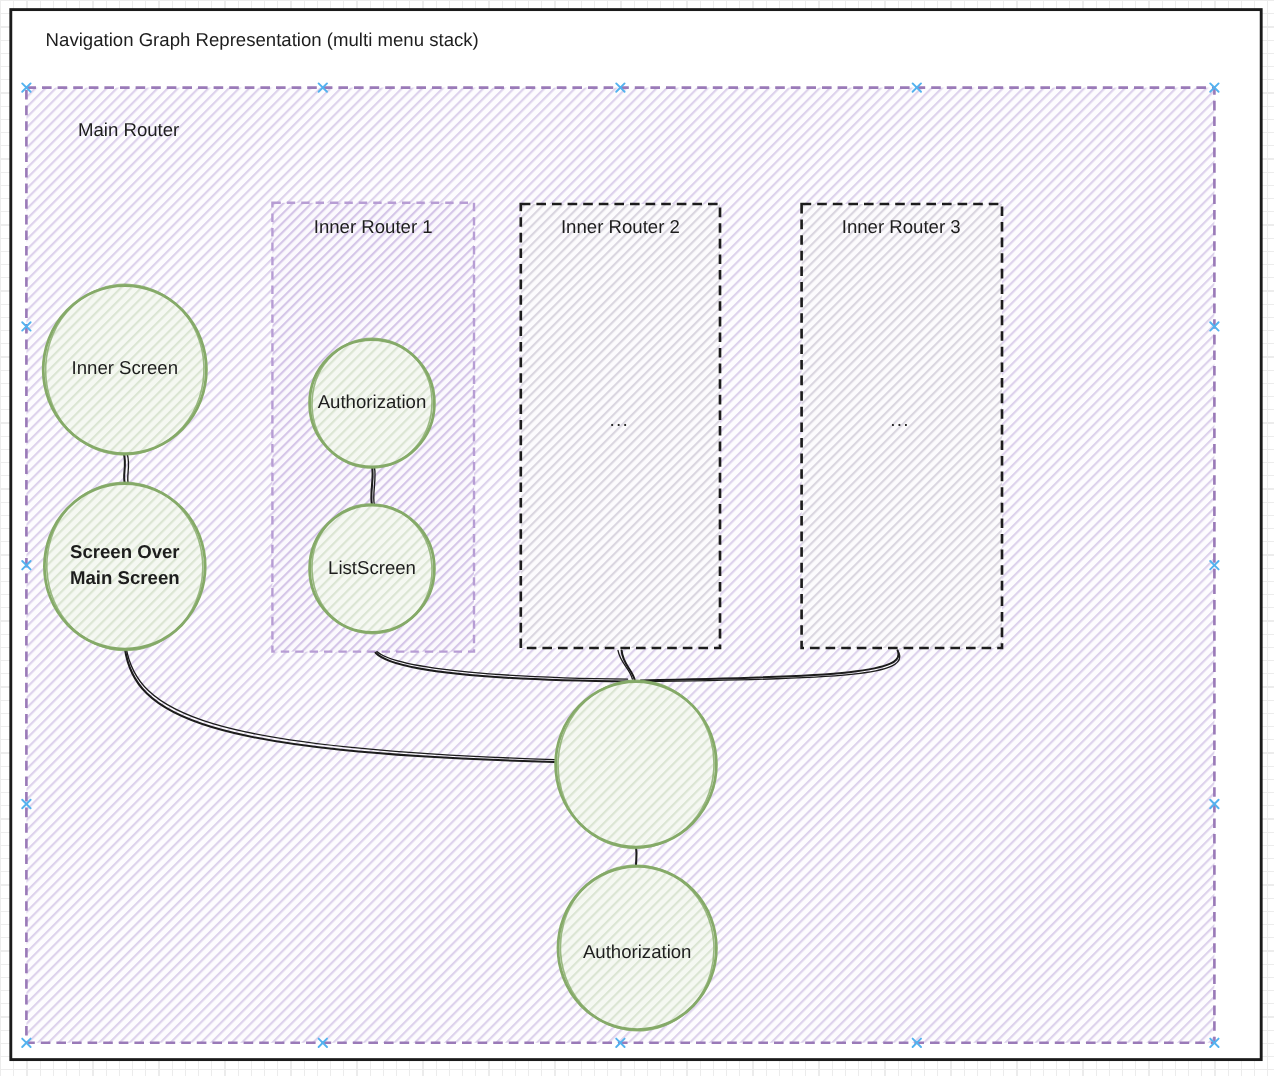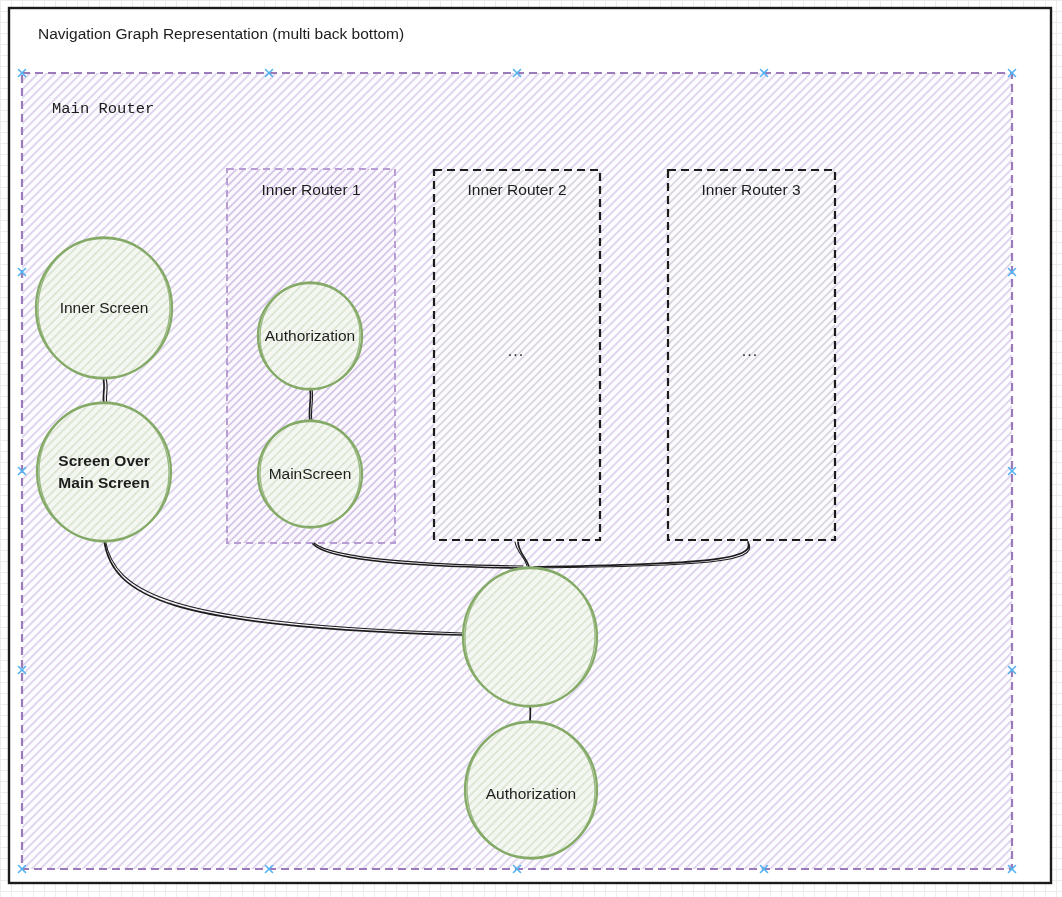--- a/index.html
+++ b/index.html
@@ -150,29 +150,29 @@
       <use href="#xhandle" x="1012" y="471"></use>
       <use href="#xhandle" x="1012" y="670"></use>
       <use href="#xhandle" x="22" y="869"></use>
       <use href="#xhandle" x="269" y="869"></use>
       <use href="#xhandle" x="517" y="869"></use>
       <use href="#xhandle" x="764" y="869"></use>
       <use href="#xhandle" x="1012" y="869"></use>
     </g>
   </svg>
 
-  <div class="lbl" style="left:38px;top:25px;">Navigation Graph Representation (multi back bottom)</div>
-  <div class="lbl" style="left:52px;top:100px;font-family:Liberation Mono, monospace;">Main Router</div>
+  <div class="lbl" style="left:38px;top:25px;">Navigation Graph Representation (multi menu stack)</div>
+  <div class="lbl" style="left:65px;top:100px;">Main Router</div>
 
   <div class="lbl lbl-center" style="left:311px;top:181px;">Inner Router 1</div>
   <div class="lbl lbl-center" style="left:517px;top:181px;">Inner Router 2</div>
   <div class="lbl lbl-center" style="left:751px;top:181px;">Inner Router 3</div>
 
   <div class="dots" style="left:516px;top:342px;">...</div>
   <div class="dots" style="left:750px;top:342px;">...</div>
 
   <div class="node-lbl" style="left:104px;top:308px;width:120px;">Inner Screen</div>
   <div class="node-lbl" style="left:104px;top:472px;width:124px;font-weight:bold;">Screen Over Main Screen</div>
   <div class="node-lbl" style="left:310px;top:336px;width:110px;">Authorization</div>
-  <div class="node-lbl" style="left:310px;top:474px;width:110px;">MainScreen</div>
+  <div class="node-lbl" style="left:310px;top:474px;width:110px;">ListScreen</div>
   <div class="node-lbl" style="left:531px;top:794px;width:154px;">Authorization</div>
 
 </div>
 
 </body></html>

